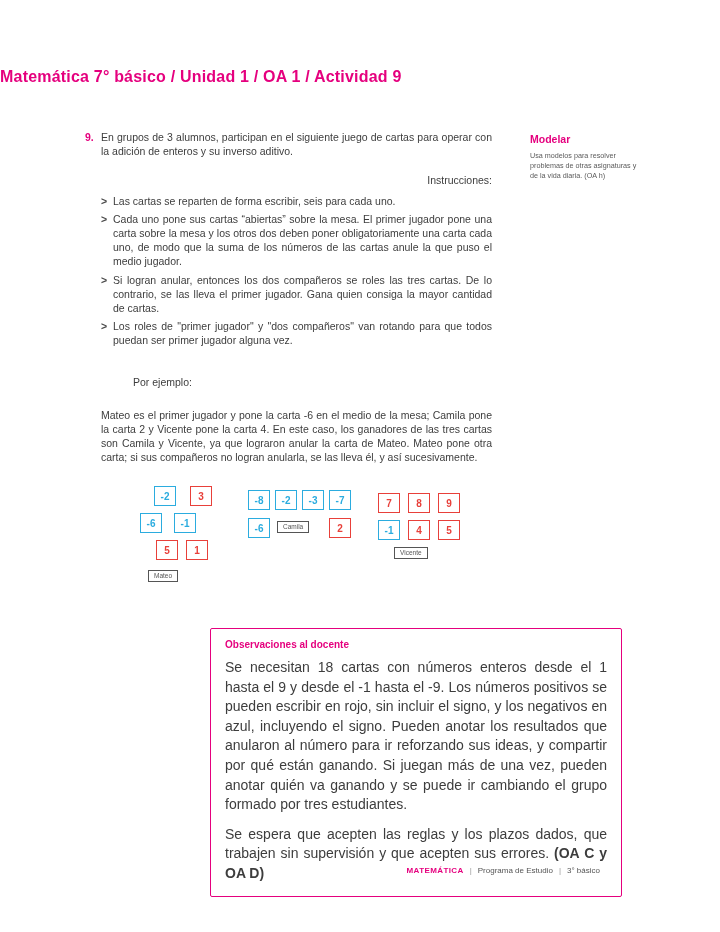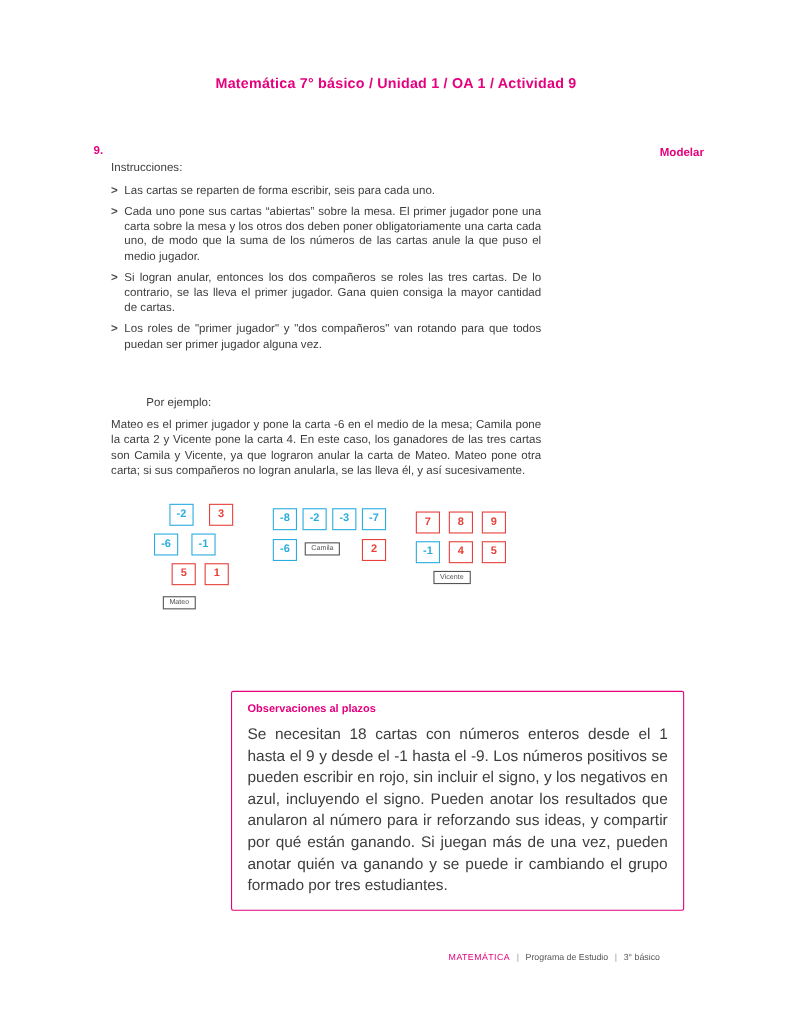--- a/index.html
+++ b/index.html
@@ -6,40 +6,39 @@
   html,body { width:720px; height:932px; }
   body {
     position:relative;
     background:#ffffff;
     font-family:"Liberation Sans", sans-serif;
     color:var(--text, #3d3d3d);
     overflow:hidden;
   }
   .page-title {
     position:absolute; top:68px; left:0; width:100%;
-    text-align:center;
     color:var(--accent, #e5007e);
-    font-size:13px; font-weight:bold; letter-spacing:.2px;
+    font-size:16px; font-weight:bold; letter-spacing:.2px;
   }
   
   .main { position:absolute; top:131px; left:85px; width:407px; }
   .activity-row { display:flex; }
   .activity-num {
     color:var(--accent, #e5007e); font-weight:bold;
     font-size:10.5px; width:16px; flex:0 0 16px; line-height:1.32;
   }
   .activity-body { flex:1; font-size:10.5px; line-height:1.32; }
   .para { text-align:justify; }
-  .instr-label { margin-top:15px; }
+  .instr-label { margin-top:15px;text-align:right; }
   .bullets { margin-top:7px; }
   .bullet { display:flex; margin-bottom:5px; }
   .chev { flex:0 0 12px; color:#4a4a4a; font-weight:bold; }
   .btext { flex:1; text-align:justify; }
-  .example-label { margin-top:40px;padding-left:32px; }
-  .example { margin-top:6px; text-align:justify; }
+  .example-label { margin-top:28px;padding-left:32px; }
+  .example { margin-top:19px; text-align:justify; }
 
   
   .cards-area { position:relative; height:112px; margin-top:20px; }
   .card-group { position:absolute; }
   .group-mateo   { left:55px;  top:2px; }
   .group-camila  { left:163px; top:6px; }
   .group-vicente { left:293px; top:9px; }
   .card {
     position:absolute; width:22px; height:20px;
     border:1px solid currentColor; background:#fff;
@@ -47,52 +46,53 @@
     font-size:10px; font-weight:bold;
   }
   .neg { color:var(--negative, #2bacdf); }
   .pos { color:var(--positive, #e8403a); }
   .player-label {
     position:absolute; border:1px solid #555; color:#555; background:#fff;
     font-size:6.5px; padding:1px 5px; line-height:1.2; white-space:nowrap;
   }
 
   
-  .sidebar { position:absolute; left:530px; top:133px; width:110px;text-align:right; }
+  .sidebar { position:absolute; left:530px; top:133px; width:110px; }
   .sidebar-heading { color:var(--accent, #e5007e); font-size:10.5px; font-weight:bold; margin-bottom:6px; }
   .sidebar-text { font-size:7.2px; line-height:1.42; color:#5a5a5a; }
 
   
   .obs-box {
     position:absolute; left:210px; top:628px; width:412px; min-height:168px;
     border:1px solid var(--accent, #e5007e); border-radius:2px;
     padding:10px 14px 12px 14px; background:#fff;
   }
   .obs-heading { color:var(--accent, #e5007e); font-size:10px; font-weight:bold; margin-bottom:8px; }
   .obs-para { font-size:14px; line-height:1.4; text-align:justify; color:#3d3d3d; }
   .obs-para + .obs-para { margin-top:10px; }
   .obs-bold { font-weight:bold; }
 
   
   .footer {
     position:absolute; top:866px; right:120px;
     font-size:8px; color:#555; display:flex; align-items:center; gap:6px;
   }
-  .footer-brand { color:var(--accent, #e5007e); font-weight:normal; letter-spacing:.4px; }
+  .footer-brand { color:var(--accent, #e5007e); font-weight:bold; letter-spacing:.4px; }
   .footer-sep { color:#999; }
 </style>
 </head>
 <body>
 
 <h1 class="page-title">Matemática 7° básico / Unidad 1 / OA 1 / Actividad 9</h1>
 
 <div class="main">
   <div class="activity-row">
     <span class="activity-num">9.</span>
     <div class="activity-body">
+      <p class="para">En grupos de 3 alumnos, participan en el siguiente juego de cartas para operar con la adición de enteros y su inverso aditivo.</p>
       <p class="instr-label">Instrucciones:</p>
 
       <div class="bullets">
         <div class="bullet">
           <span class="chev">&gt;</span>
           <span class="btext">Las cartas se reparten de forma escribir, seis para cada uno.</span>
         </div>
         <div class="bullet">
           <span class="chev">&gt;</span>
           <span class="btext">Cada uno pone sus cartas “abiertas” sobre la mesa. El primer jugador pone una carta sobre la mesa y los otros dos deben poner obligatoriamente una carta cada uno, de modo que la suma de los números de las cartas anule la que puso el medio jugador.</span>
@@ -142,25 +142,27 @@
       <span class="card pos" style="left:30px;top:27px;">4</span>
       <span class="card pos" style="left:60px;top:27px;">5</span>
       <span class="player-label" style="left:16px;top:54px;">Vicente</span>
     </div>
 
   </div>
 </div>
 
 <aside class="sidebar">
   <h2 class="sidebar-heading">Modelar</h2>
+  <p class="sidebar-text">Usa modelos para resolver problemas de otras asignaturas y de la vida diaria. (OA h)</p>
 </aside>
 
 <div class="obs-box">
-  <h3 class="obs-heading">Observaciones al plazos</h3>
+  <h3 class="obs-heading">Observaciones al docente</h3>
   <p class="obs-para">Se necesitan 18 cartas con números enteros desde el 1 hasta el 9 y desde el -1 hasta el -9. Los números positivos se pueden escribir en rojo, sin incluir el signo, y los negativos en azul, incluyendo el signo. Pueden anotar los resultados que anularon al número para ir reforzando sus ideas, y compartir por qué están ganando. Si juegan más de una vez, pueden anotar quién va ganando y se puede ir cambiando el grupo formado por tres estudiantes.</p>
+  <p class="obs-para"><span>Se espera que acepten las reglas y los plazos dados, que trabajen sin supervisión y que acepten sus errores. </span><span class="obs-bold">(OA C y OA D)</span></p>
 </div>
 
 <footer class="footer">
   <span class="footer-brand">MATEMÁTICA</span>
   <span class="footer-sep">|</span>
   <span>Programa de Estudio</span>
   <span class="footer-sep">|</span>
   <span>3° básico</span>
 </footer>
 

